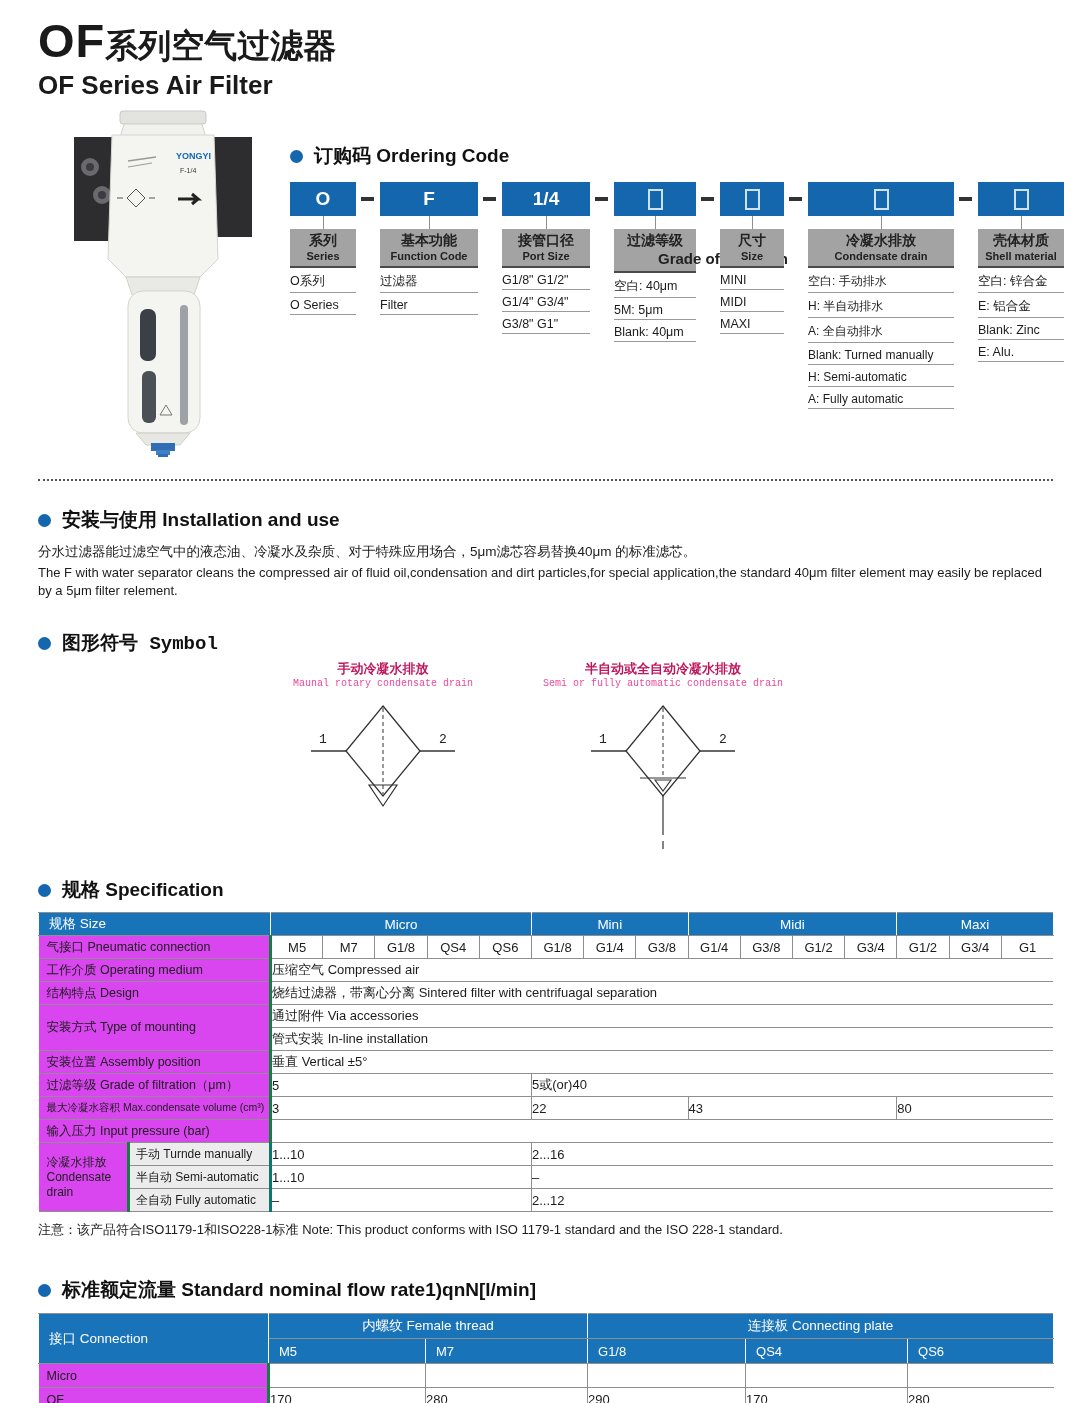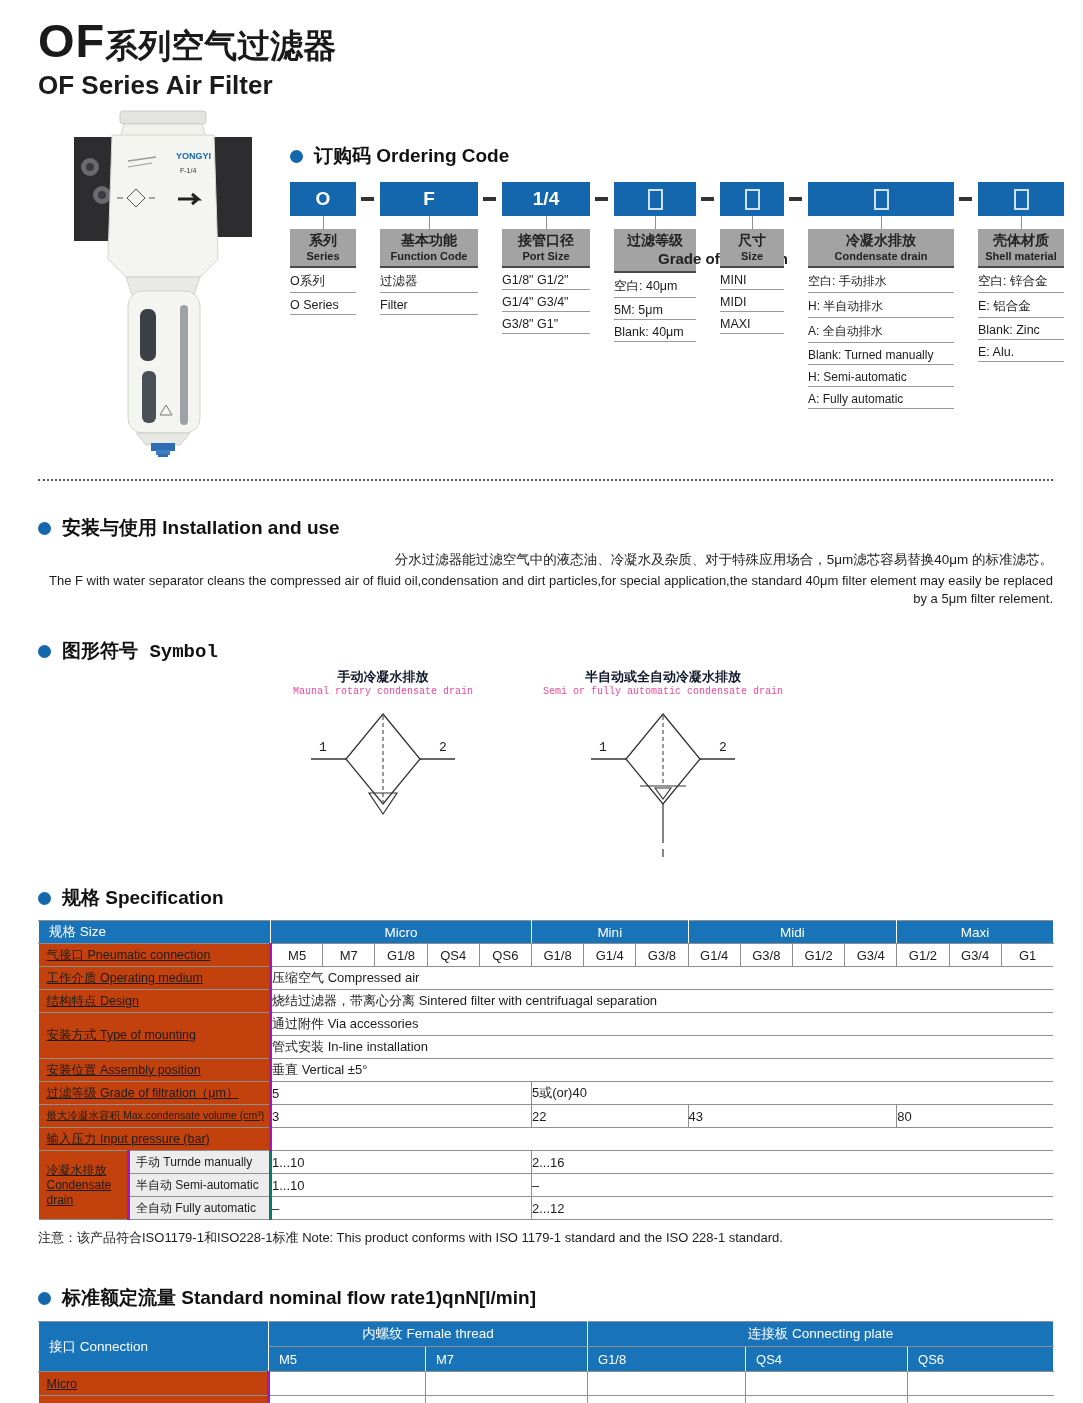--- a/index.html
+++ b/index.html
@@ -37,39 +37,39 @@
   .oc-head-cn { font-size:14px; font-weight:bold; white-space:nowrap; }
   .oc-head-en { font-size:11px; font-weight:bold; white-space:nowrap; }
   .c4 .oc-head-en { font-size:15px;margin-left:44px; }
   .oc-item { font-size:12.5px; color:#1c1c1c; padding:5px 0 2px; border-bottom:1px solid #9a9a9a; white-space:nowrap; }
   .c6 .oc-item { font-size:12px; }
 
   
   .dotted { border-top:2px dotted #555; margin:18px 0 0 0; }
 
   
-  .install { margin-top:34px;text-align:right; }
+  .install { margin-top:26px; }
   .para-cn { font-size:13.5px; margin-top:10px; color:#1c1c1c; }
   .para-en { font-size:13px; line-height:1.4; margin-top:3px; color:#1c1c1c; }
 
   
   .symbol-sec { margin-top:30px;font-family:Liberation Mono, monospace; }
   .symbols { display:flex; gap:70px; margin:4px 0 0 255px; }
   .fig { text-align:center; }
-  .fig-cn { font-size:13px; font-weight:bold; color:#0f172a; }
+  .fig-cn { font-size:13px; font-weight:bold; color:#be185d; }
   .fig-en { font-size:10px; color:#ec4899; }
   svg.sym { margin-top:6px; display:block; margin-left:auto; margin-right:auto; }
 
   
   .spec-sec { margin-top:22px; }
   table { border-collapse:collapse; table-layout:fixed; width:1015px; }
   td { font-size:13px; color:#1c1c1c; }
   .spec { margin-top:9px; }
   .spec td { border-top:1px solid #8f8f8f; border-bottom:1px solid #8f8f8f; height:23px; padding:2px 0; }
-  .spec .lab, .flow .lab { background:#c2410c; padding-left:8px; border-right:3px solid #a21caf; font-size:12.5px;text-decoration:underline; }
+  .spec .lab, .flow .lab { background:#d946ef; padding-left:8px; border-right:3px solid #15803d; font-size:12.5px; }
   .spec .lab.sm { font-size:10.5px; }
   .spec .pre { white-space:pre-line; font-size:12px; line-height:1.25; vertical-align:middle; }
   .spec .sub { background:#ececec; padding-left:6px; border-left:3px solid #fff; border-right:3px solid #0f766e; font-size:12px; }
   .v { padding-left:11px; }
   .vc { text-align:center; padding-left:0; }
   .bl { border-left:1px solid #8f8f8f; }
   .h { background:#1973b9; color:#fff; font-size:13.5px; border:1.5px solid #fff; }
   .h.hl { padding-left:10px; text-align:left; }
   .hg { text-align:center; }
 

